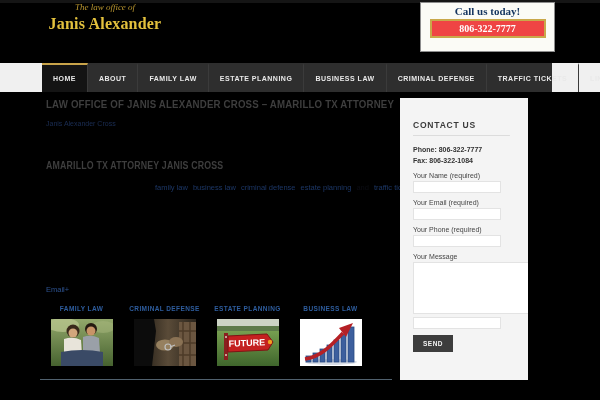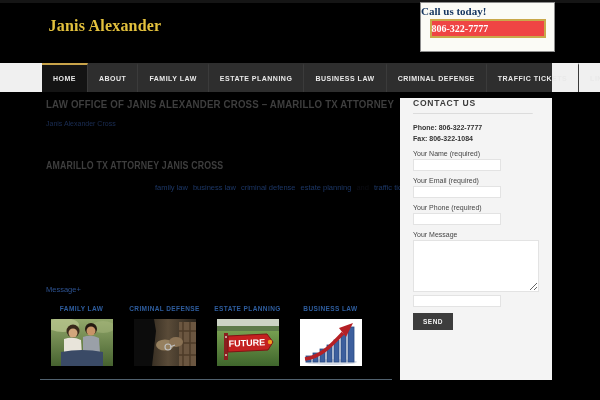--- a/index.html
+++ b/index.html
@@ -3,25 +3,25 @@
 <meta charset="utf-8">
 <style>
   html,body{margin:0;padding:0;background:#000;}
   #page{position:relative;width:600px;height:400px;background:#000;overflow:hidden;
         font-family:"Liberation Sans",sans-serif;-webkit-font-smoothing:antialiased;}
 
   
   .top-strip{position:absolute;left:0;top:0;width:600px;height:3px;background:#151515;}
   .logo{position:absolute;left:38px;top:3px;width:134px;text-align:center;line-height:1;}
   .logo-tagline{font-family:"Liberation Serif",serif;font-style:italic;font-size:9px;color:#b8952e;display:block;}
-  .logo-name{font-family:"Liberation Serif",serif;font-weight:bold;font-size:16px;color:#e3c13d;display:block;margin-top:15px;letter-spacing:0.2px;}
+  .logo-name{font-family:"Liberation Serif",serif;font-weight:bold;font-size:16px;color:#e3c13d;display:block;margin-top:4px;letter-spacing:0.2px;}
   .logo-surname{font-family:"Liberation Serif",serif;font-weight:bold;font-size:26px;color:#2c4fae;display:block;margin-top:-2px;letter-spacing:2px;}
 
   .call-box{position:absolute;left:420px;top:2px;width:135px;height:50px;box-sizing:border-box;
-            background:#fbfbf6;border:1px solid #8d8d8d;text-align:left;padding-top:2px;}
+            background:#fbfbf6;border:1px solid #8d8d8d;text-align:center;padding-top:2px;}
   .call-heading{font-family:"Liberation Serif",serif;font-weight:bold;font-size:11px;color:#14345f;}
   .call-phone{margin:2px auto;width:112px;background:#ef4444;border:2px solid #c9a84a;
               font-family:"Liberation Serif",serif;font-weight:bold;font-size:10px;color:#fff;padding:2px 0;}
   .call-tagline{font-family:"Liberation Serif",serif;font-style:italic;font-size:7.5px;color:#1d3c6b;}
 
   
   .nav-row{position:absolute;left:0;top:63px;width:600px;height:29px;background:#f0f0f0;}
   .nav-bar{position:absolute;left:42px;top:0;width:510px;height:29px;background:#2e2e2e;display:flex;}
   .nav-item{display:flex;align-items:center;padding:0 11px;box-sizing:border-box;height:29px;
             color:#e9e9e9;font-size:7px;font-weight:bold;letter-spacing:0.5px;
@@ -39,22 +39,22 @@
   .inline-links .filler{color:#0b0c13;margin-right:5px;}
   .google-link{position:absolute;left:46px;top:285px;font-size:7.5px;color:#2d5290;cursor:pointer;}
 
   .columns{position:absolute;left:40px;top:305px;width:332px;display:flex;}
   .col{width:83px;text-align:center;}
   .col-heading{font-size:6.5px;font-weight:bold;color:#2e5d9e;letter-spacing:0.4px;margin-bottom:7px;cursor:pointer;white-space:nowrap;}
   .col-photo{width:62px;height:47px;margin:0 auto;display:block;cursor:pointer;}
   .divider{position:absolute;left:40px;top:379px;width:352px;height:1px;background:#50616e;}
 
   
-  .sidebar{position:absolute;left:400px;top:98px;width:152px;height:282px;box-sizing:border-box;
-           background:#f4f4f4;padding:0 13px;overflow:hidden;}
+  .sidebar{position:absolute;left:400px;top:98px;width:128px;height:282px;box-sizing:border-box;
+           background:#f4f4f4;padding:22px 13px;overflow:hidden;}
   .sb-title{font-size:9px;font-weight:bold;color:#3b3b3b;letter-spacing:0.8px;padding-bottom:5px;
             border-bottom:1px solid #dcdcdc;transform:scaleX(0.95);transform-origin:left center;}
   .sb-contact{margin-top:8px;font-size:7px;font-weight:bold;color:#333;line-height:1.6;}
   .form-label{display:block;margin-top:6px;margin-bottom:2px;font-size:7px;color:#454545;}
   .form-input{display:block;width:88px;height:12px;box-sizing:border-box;background:#fff;
               border:1px solid #e3e3e3;padding:0 3px;font-size:7px;font-family:inherit;}
   .form-textarea{display:block;width:126px;height:52px;box-sizing:border-box;background:#fff;
                  border:1px solid #e3e3e3;resize:vertical;font-size:7px;font-family:inherit;}
   .captcha-text{margin-top:6px;font-family:"Liberation Serif",serif;font-size:11px;font-weight:bold;
                 color:#1a1a1a;letter-spacing:3px;}
@@ -62,20 +62,21 @@
   .send-button{margin-top:6px;background:#3d3d3d;color:#f2f2f2;border:none;font-size:6.5px;font-weight:bold;
                letter-spacing:0.5px;padding:5px 10px;font-family:inherit;cursor:pointer;}
 </style>
 </head>
 <body>
 
 <div id="page">
   <div class="top-strip"></div>
 
   <div class="logo">
+    <span class="logo-tagline">The law office of</span>
     <span class="logo-name">Janis Alexander</span>
   </div>
 
   <div class="call-box">
     <div class="call-heading">Call us today!</div>
     <div class="call-phone">806-322-7777</div>
   </div>
 
   <div class="nav-row">
     <nav class="nav-bar">
@@ -92,21 +93,21 @@
   </div>
 
   <h1 class="page-title" style="margin:0;">LAW OFFICE OF JANIS ALEXANDER CROSS – AMARILLO TX ATTORNEY</h1>
   <a class="byline-link">Janis Alexander Cross</a>
   <h2 class="section-title" style="margin:0;">AMARILLO TX ATTORNEY JANIS CROSS</h2>
 
   <p class="inline-links" style="margin:0;">
     <a class="lnk">family law</a><a class="lnk">business law</a><a class="lnk">criminal defense</a><a class="lnk">estate planning</a><span class="filler">and</span><a class="lnk">traffic tickets</a>
   </p>
 
-  <a class="google-link">Message+</a>
+  <a class="google-link">Email+</a>
 
   <div class="columns">
 
     <div class="col">
       <div class="col-heading">FAMILY LAW</div>
       <svg class="col-photo" viewBox="0 0 62 47">
         <defs>
             <linearGradient id="gGrass" x1="0" y1="0" x2="0" y2="1">
           <stop offset="0" stop-color="#93a86b"></stop>
               <stop offset="1" stop-color="#46622f"></stop>

